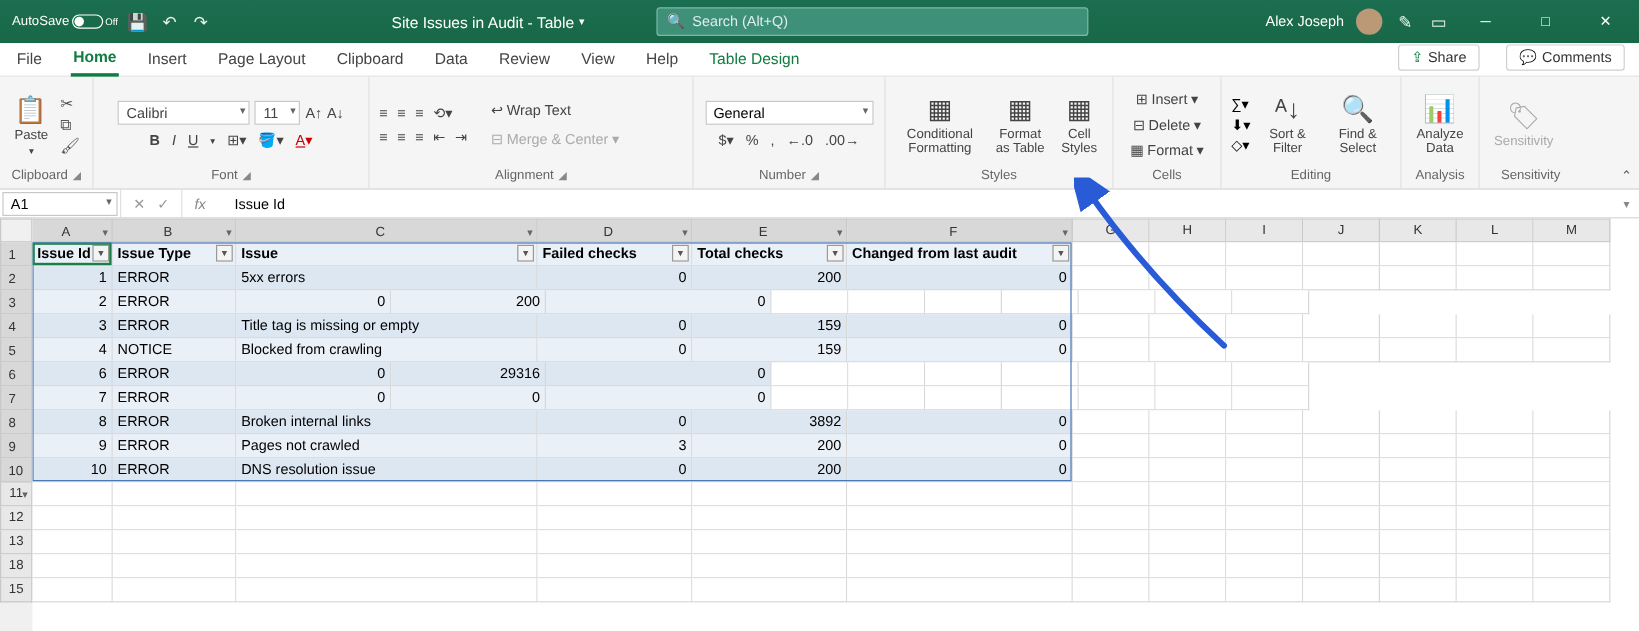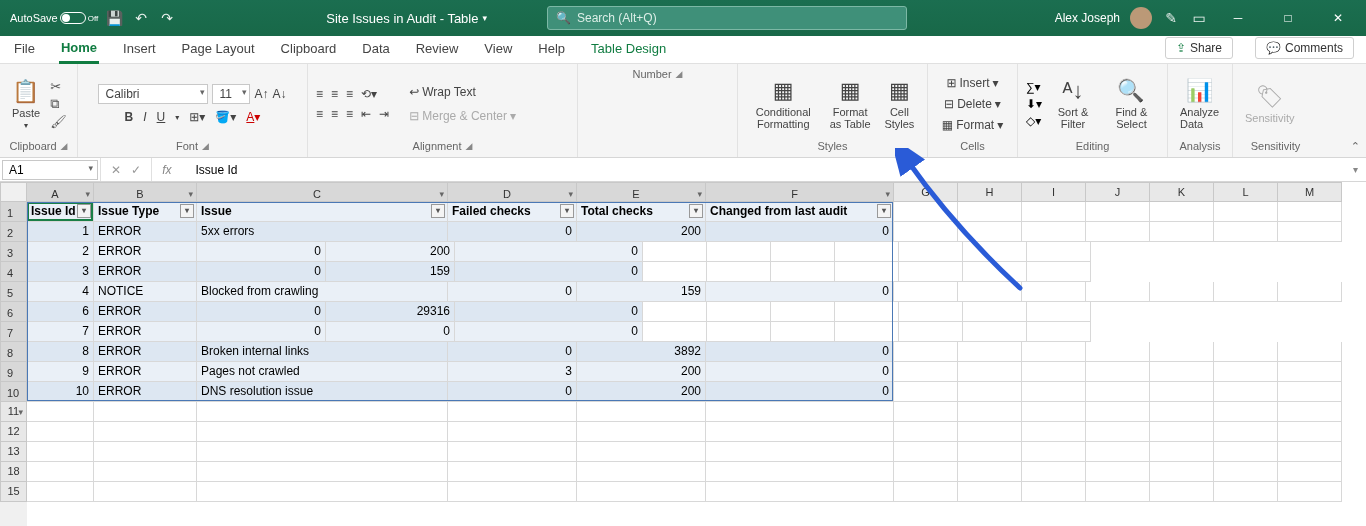--- a/index.html
+++ b/index.html
@@ -197,20 +197,30 @@
         <span class="ribbtn" style="color:#aaa;"><span>⊟</span><span>Merge &amp; Center</span> ▾</span>
       </div>
     </div>
     <div class="label">
         <span>Alignment</span>
         <span class="dl">◢</span>
       </div>
   </div>
 
   <div class="group" style="width:160px;">
+    <div class="body stack" style="gap:6px;">
+      <span class="sel" style="width:140px;">General</span>
+      <div class="small-row" style="gap:10px;">
+        <span>$▾</span>
+        <span>%</span>
+        <span>,</span>
+        <span>←.0</span>
+        <span>.00→</span>
+      </div>
+    </div>
     <div class="label">
         <span>Number</span>
         <span class="dl">◢</span>
       </div>
   </div>
 
   <div class="group" style="width:190px;">
     <div class="body" style="gap:2px;">
       <div class="vbtn">
           <span class="big">▦</span>
@@ -259,21 +269,21 @@
     </div>
     <div class="label">
         <span>Editing</span>
       </div>
   </div>
 
   <div class="group" style="width:65px;">
     <div class="body">
         <div class="vbtn">
           <span class="big">📊</span>
-          <span style="text-align:left;">Analyze Data</span>
+          <span style="text-align:center;">Analyze Data</span>
         </div>
       </div>
     <div class="label">
         <span>Analysis</span>
       </div>
   </div>
 
   <div class="group" style="width:85px;border-right:none;">
     <div class="body">
         <div class="vbtn" style="color:#aaa;">
@@ -374,20 +384,21 @@
         <div class="cell" style="width:64px"></div>
         <div class="cell" style="width:64px"></div>
         <div class="cell" style="width:64px"></div>
         <div class="cell" style="width:64px"></div>
         <div class="cell" style="width:64px"></div>
         <div class="cell" style="width:64px"></div>
       </div>
       <div class="datarow">
         <div class="cell alt num" style="width:67px">3</div>
         <div class="cell alt " style="width:103px">ERROR</div>
+        <div class="cell alt " style="width:251px">Title tag is missing or empty</div>
         <div class="cell alt num" style="width:129px">0</div>
         <div class="cell alt num" style="width:129px">159</div>
         <div class="cell alt num" style="width:188px">0</div>
         <div class="cell" style="width:64px"></div>
         <div class="cell" style="width:64px"></div>
         <div class="cell" style="width:64px"></div>
         <div class="cell" style="width:64px"></div>
         <div class="cell" style="width:64px"></div>
         <div class="cell" style="width:64px"></div>
         <div class="cell" style="width:64px"></div>

